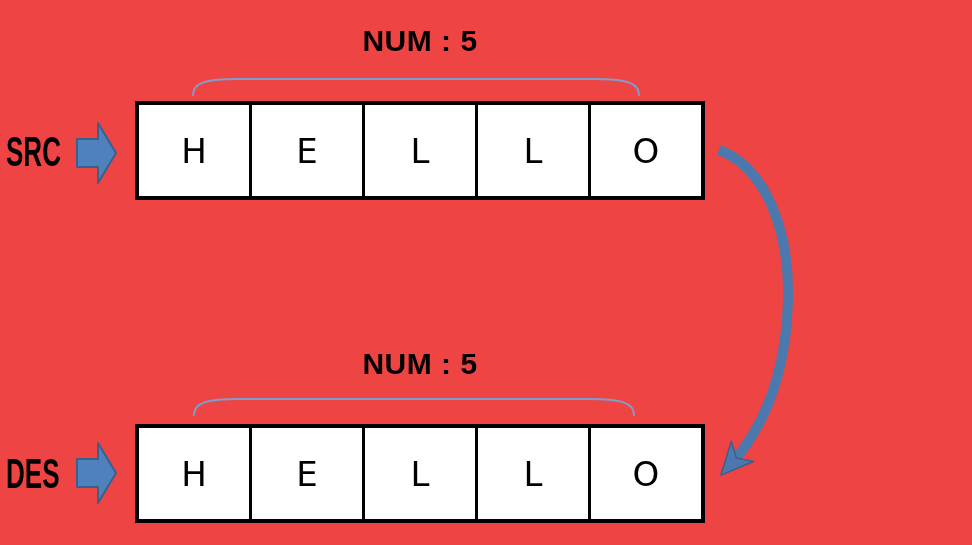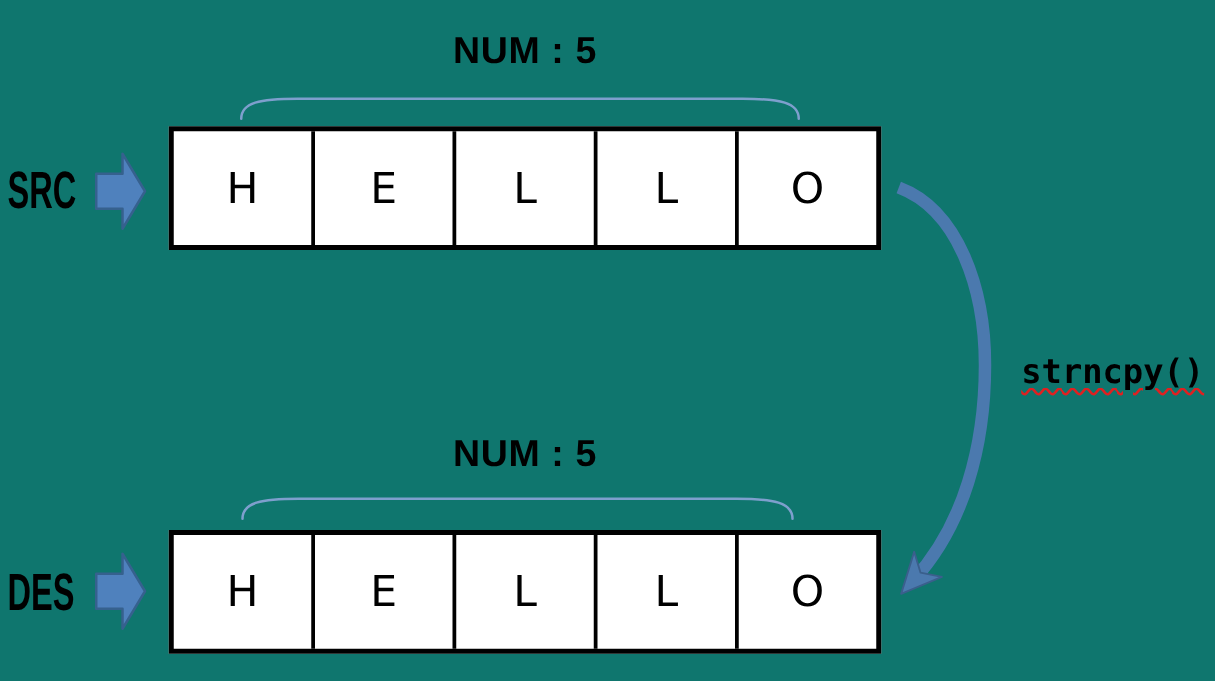--- a/index.html
+++ b/index.html
@@ -1,17 +1,17 @@
 <!DOCTYPE html>
 <html><head>
 <meta charset="utf-8">
 <style>
   html,body { margin:0; padding:0; background:#ffffff; }
   .canvas {
-    position:relative; width:972px; height:545px; background:#0f766e;
+    position:relative; width:972px; height:545px; background:#ef4444;
     font-family:"Liberation Sans", sans-serif; color:#000; overflow:hidden;
   }
   .num-label {
     position:absolute; left:135px; width:570px; text-align:center;
     font-size:30px; font-weight:bold; line-height:1; letter-spacing:0.5px;
   }
   .row-label {
     position:absolute; left:6px; font-size:42px; font-weight:bold; line-height:1;
     transform:scaleX(0.62); transform-origin:left center; white-space:nowrap;
   }
@@ -82,15 +82,14 @@
 
   <svg class="curve-svg" style="left:695px; top:142px; overflow:visible;" width="120" height="350" viewBox="0 0 120 350">
     <defs>
       <marker id="ah" markerUnits="userSpaceOnUse" markerWidth="70" markerHeight="70" refX="0" refY="0" orient="auto" overflow="visible">
         <path d="M 15 0 L -17 -15 L -8 0 L -17 15 Z" stroke-width="1.5" stroke-linejoin="round" fill="#4b79ae" stroke="#3a5f8c"></path>
       </marker>
     </defs>
     <path d="M 24 8 C 72 26, 93 90, 93 150 C 93 215, 76 278, 36 322" fill="none" stroke-width="10" stroke-linecap="butt" marker-end="url(#ah)" stroke="#4b79ae"></path>
   </svg>
 
-  <div class="func-label">strncpy()</div>
 
 </div>
 
 </body></html>

